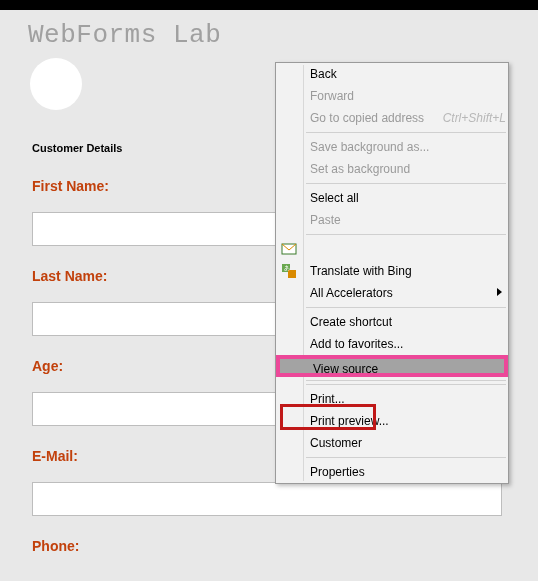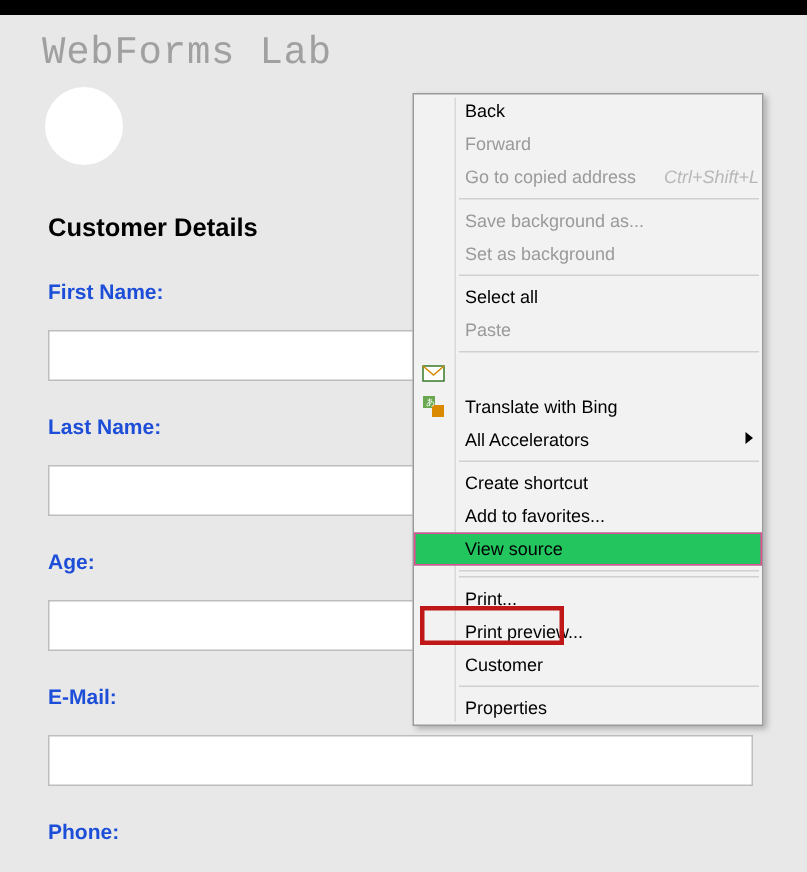--- a/index.html
+++ b/index.html
@@ -3,22 +3,22 @@
 <meta charset="utf-8">
 <style>
   * { box-sizing: border-box; margin: 0; padding: 0; }
   html, body { width: 538px; height: 581px; overflow: hidden; font-family: "Segoe UI", Tahoma, sans-serif; }
   body { background: #e8e8e8; }
   .topbar { height: 10px; background: #000; }
   .header { padding: 10px 28px 0 28px; }
   .site-title { font-family: Liberation Mono, monospace; font-size: 26px; color: #a0a0a0; font-weight: 400; letter-spacing: 0.5px; }
   .badge { width: 52px; height: 52px; background: #fff; border-radius: 50%; margin-top: 8px; margin-left: 2px; }
   .content { padding: 0 32px; }
-  .section-title { font-size: 17px; font-weight: 700; color: #000; margin-top: 32px; margin-bottom: 24px; }
-  .field-label { font-size: 14px; font-weight: 700; color: #1d4ed8; margin-bottom: 18px; margin-top: 22px; }
+  .section-title { font-size: 11px; font-weight: 700; color: #000; margin-top: 32px; margin-bottom: 24px; }
+  .field-label { font-size: 14px; font-weight: 700; color: #c2410c; margin-bottom: 18px; margin-top: 22px; }
   .field-input { width: 100%; max-width: 470px; height: 34px; border: 1px solid #bdbdbd; background: #fff; padding: 4px 8px; font-size: 13px; outline: none; }
   
   .ctx {
     position: absolute;
     left: 275px; top: 62px;
     width: 234px;
     background: #f2f2f2;
     border: 1px solid #9a9a9a;
     box-shadow: 2px 2px 4px rgba(0,0,0,0.25);
     font-size: 12px;
@@ -29,21 +29,21 @@
   .ctx-item {
     position: relative;
     height: 22px;
     line-height: 22px;
     padding-left: 34px;
     padding-right: 18px;
     white-space: nowrap;
     cursor: default;
   }
   .ctx-item.disabled { color: #9a9a9a; }
-  .ctx-item.hover { background: #22c55e; border:1px solid #ec4899; height:22px; line-height:20px; padding-left:33px; padding-right:17px; }
+  .ctx-item.hover { background: #a3a3a3; border:4px solid #ec4899; height:22px; line-height:20px; padding-left:33px; padding-right:17px; }
   .ctx-item .shortcut { position: absolute; right: 2px; top: 0; color: #666; font-style: italic; }
   .ctx-item.disabled .shortcut { color: #b8b8b8; }
   .ctx-sep { height: 1px; background: #d0d0d0; margin: 3px 2px 3px 30px; }
   .ctx-icon { position: absolute; left: 5px; top: 3px; width: 16px; height: 16px; }
   .arrow { position: absolute; right: 6px; top: 6px; width: 0; height: 0; border-top: 4px solid transparent; border-bottom: 4px solid transparent; border-left: 5px solid #000; }
   .highlight-box { position:absolute; border:3px solid #c01818; pointer-events:none; }
 </style>
 </head>
 <body>
 

